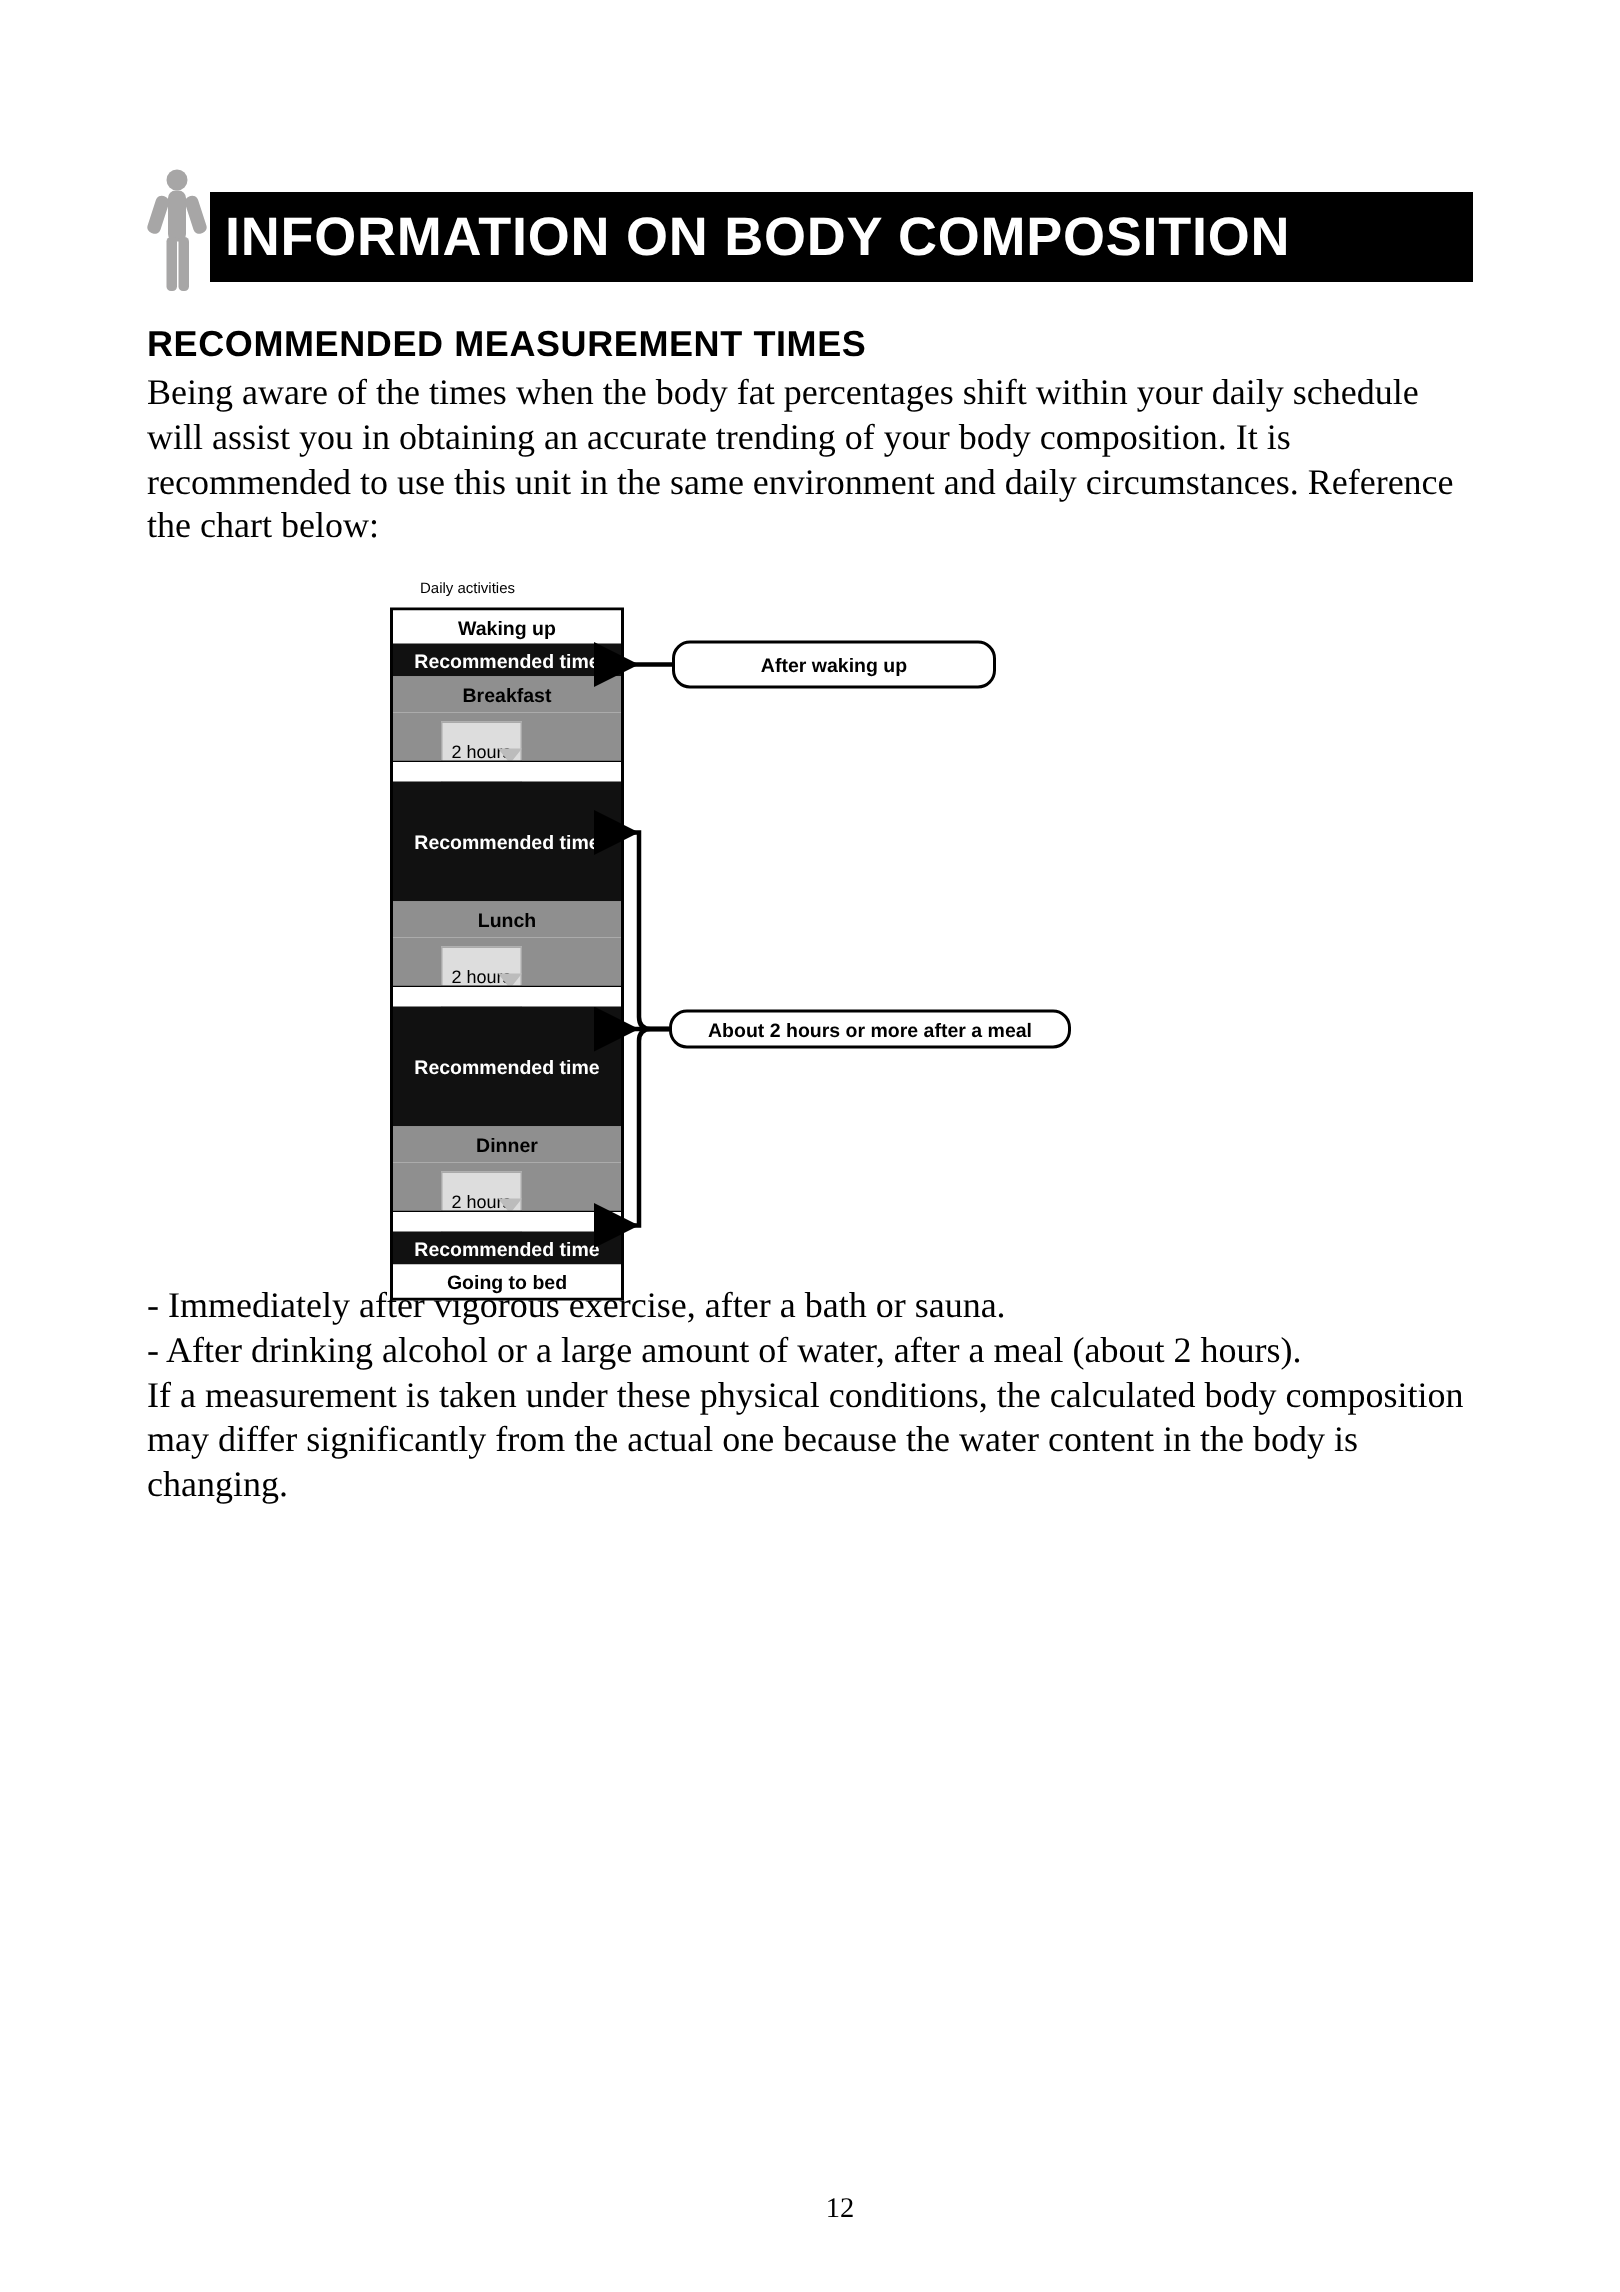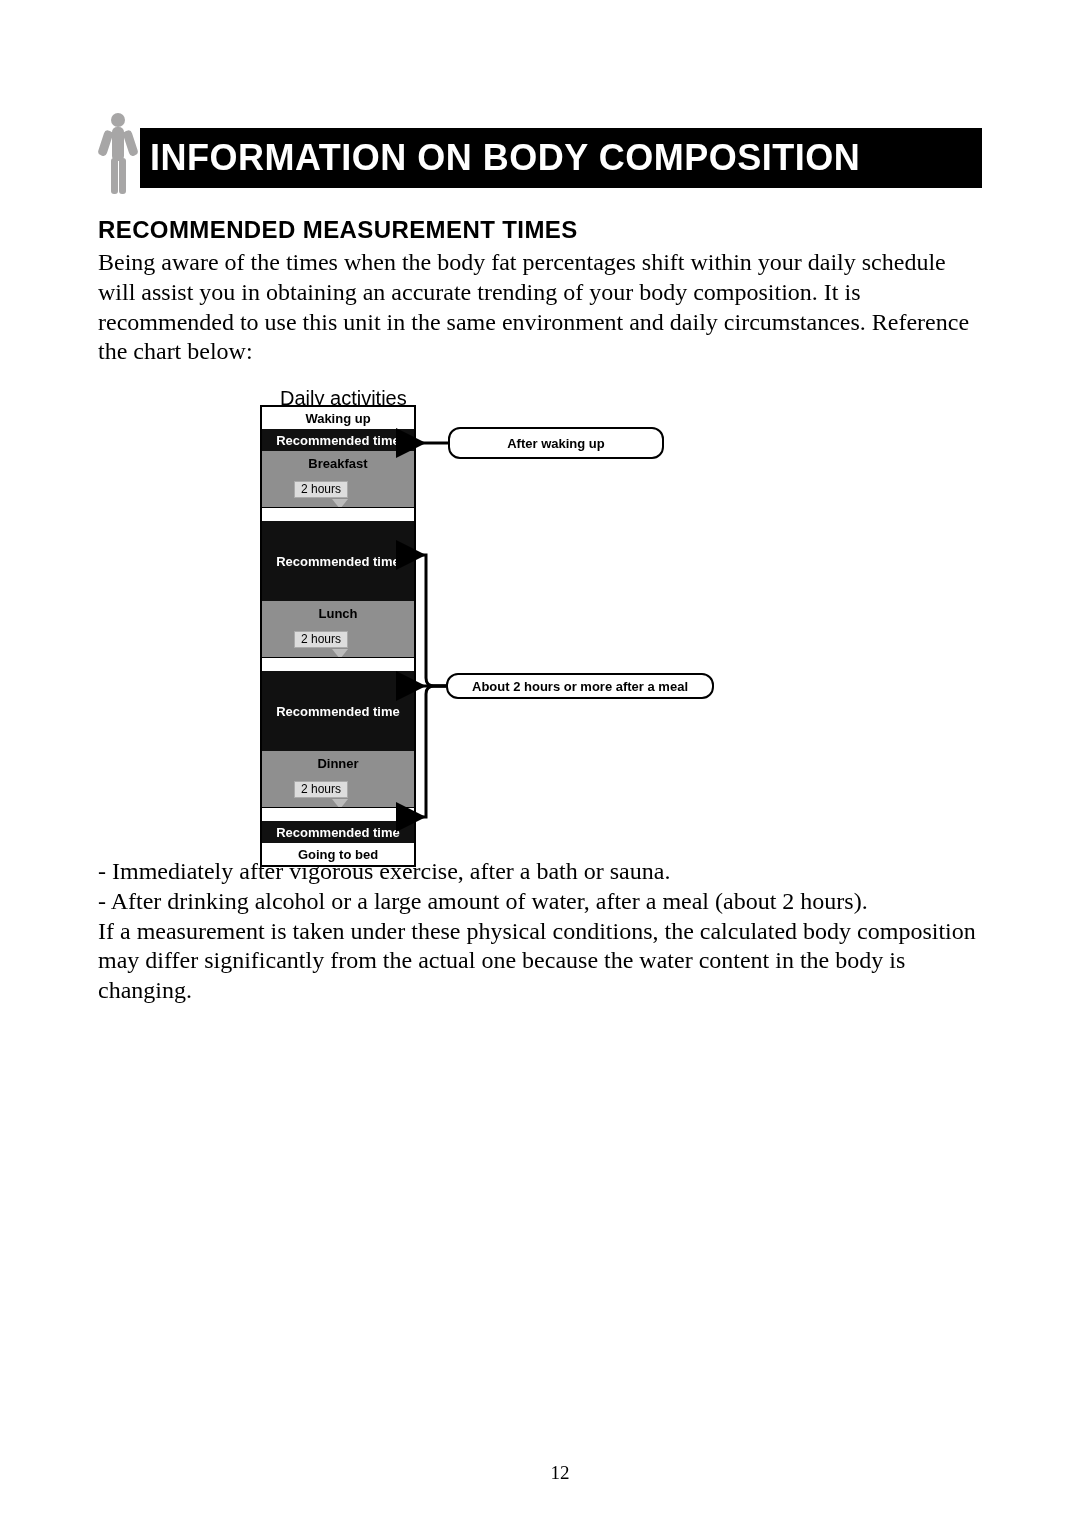--- a/index.html
+++ b/index.html
@@ -60,21 +60,21 @@
   .diagram {
     position: relative;
     width: 580px;
     height: 470px;
     font-family: Arial, Helvetica, sans-serif;
   }
   .da-label {
     position: absolute;
     left: 30px;
     top: 0;
-    font-size: 20px;
+    font-size: 10px;
   }
   .timeline {
     position: absolute;
     left: 10px;
     top: 18px;
     width: 152px;
     border: 2px solid #000;
   }
   .timeline-row {
     box-sizing: border-box;
@@ -96,21 +96,21 @@
   .after-row { background: #fff; height: 14px; border-top: 1px solid #000; }
 
   .hours-chip {
     position: absolute;
     left: 32px;
     top: 6px;
     background: #ddd;
     border: 1px solid #aaa;
     font-size: 12px;
     font-weight: 400;
-    padding: 0 6px;
+    padding: 12px 6px;
     line-height: 15px;
   }
   .hours-arrow {
     position: absolute;
     left: 70px;
     bottom: -2px;
     width: 0; height: 0;
     border-left: 8px solid transparent;
     border-right: 8px solid transparent;
     border-top: 10px solid #bcbcbc;

